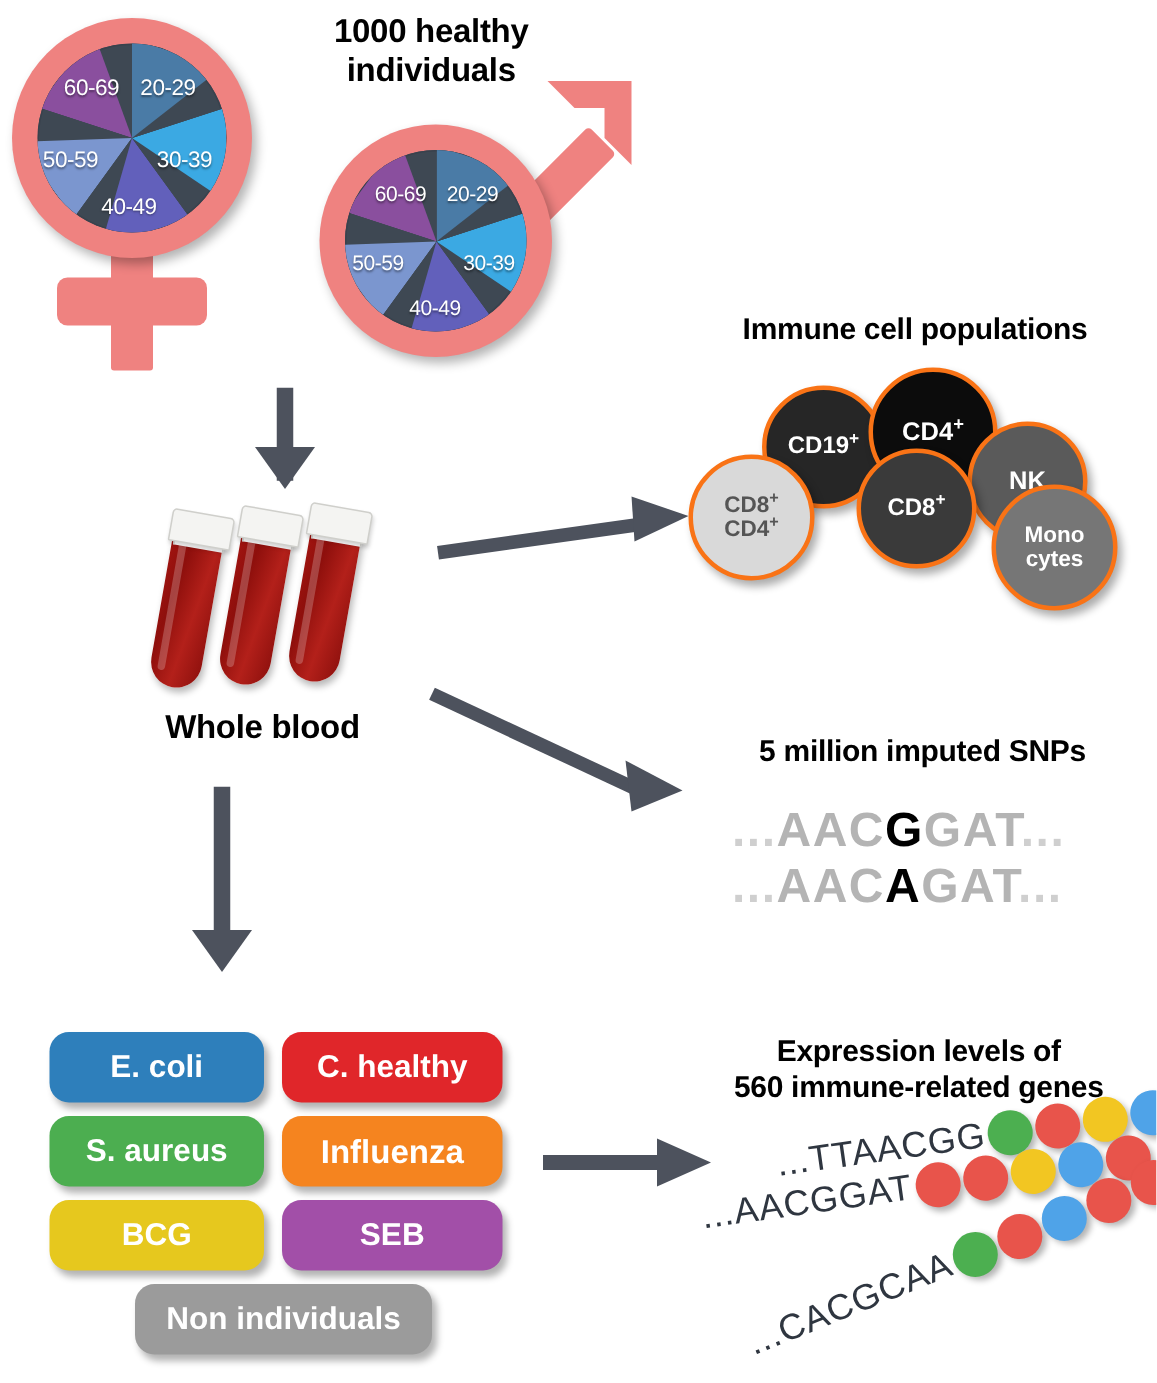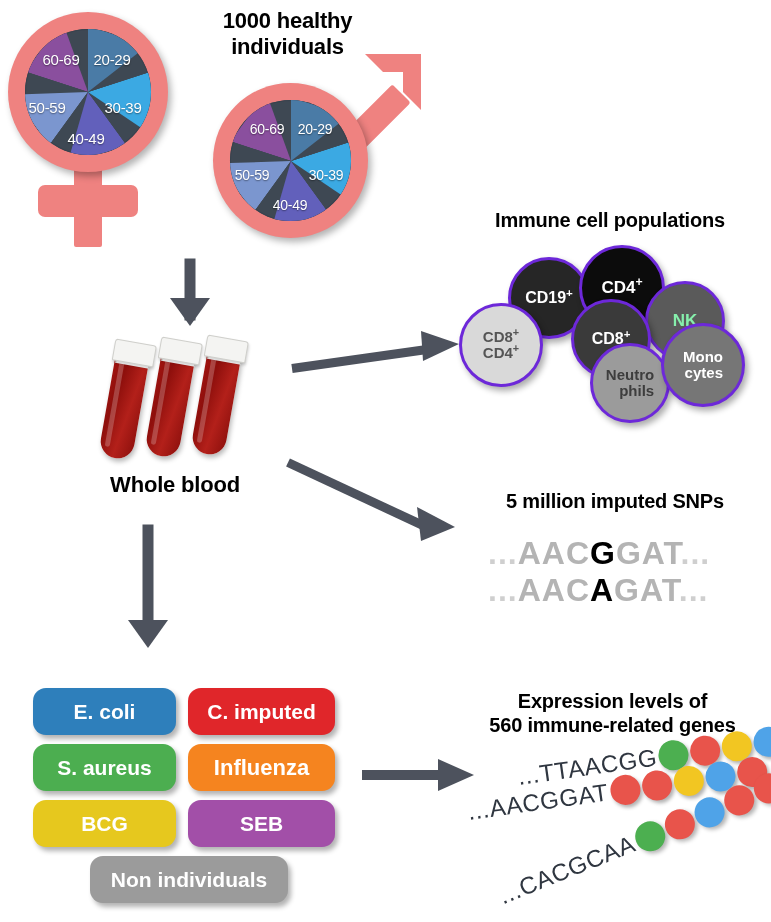--- a/index.html
+++ b/index.html
@@ -125,26 +125,26 @@
     width: 32px; height: 9px;
     background: #ffffff;
     border-left: 1px solid #d6d6d2;
     border-right: 1px solid #d6d6d2;
   }
 
   
   .cell {
     position: absolute;
     border-radius: 50%;
-    border: 3px solid #6d28d9;
+    border: 3px solid #f97316;
     box-sizing: border-box;
     display: flex;
     align-items: center;
     justify-content: center;
-    text-align: right;
+    text-align: center;
     font-weight: bold;
     line-height: 1.04;
     box-shadow: 3px 4px 6px rgba(0,0,0,0.33);
   }
   .cell sup { font-size: 0.72em; vertical-align: super; line-height: 0; }
 
   
   .snp-row {
     position: absolute;
     white-space: nowrap;
@@ -300,65 +300,59 @@
         <span>CD19</span><sup>+</sup>
       </span>
     </div>
 
     <div class="cell" style="left:124px; top:0px; width:86px; height:86px; background:#0c0c0c; color:#ffffff; font-size:17px;">
       <span>
         <span>CD4</span><sup>+</sup>
       </span>
     </div>
 
-    <div class="cell" style="left:190px; top:36px; width:80px; height:80px; background:#5a5a5a; color:#86efac; font-size:17px;">
+    <div class="cell" style="left:190px; top:36px; width:80px; height:80px; background:#5a5a5a; color:#ffffff; font-size:17px;">
       <span>NK</span>
     </div>
 
     <div class="cell" style="left:116px; top:54px; width:80px; height:80px; background:#3a3a3a; color:#ffffff; font-size:16px;">
       <span>
         <span>CD8</span><sup>+</sup>
       </span>
     </div>
 
     <div class="cell" style="left:4px; top:58px; width:84px; height:84px; background:#d9d9d9; color:#555555; font-size:15px;">
       <span>
         <span>CD8</span><sup>+</sup><br>
         <span>CD4</span><sup>+</sup>
       </span>
     </div>
 
 
-    <div class="cell" style="left:135px; top:98px; width:80px; height:80px; background:#9b9b9b; color:#3d3d3d; font-size:15px;">
-      <span>
-        <span>Neutro</span><br>
-        <span>phils</span>
-      </span>
-    </div>
 
     <div class="cell" style="left:206px; top:78px; width:84px; height:84px; background:#767676; color:#ffffff; font-size:15px;">
       <span>
         <span>Mono</span><br>
         <span>cytes</span>
       </span>
     </div>
   </div>
 
   <div class="abs heading" style="left:460px; top:490px; width:310px; font-size:20px;">5 million imputed SNPs</div>
 
   <div class="snp-row" style="left:488px; top:535px; font-size:32px;">
     <span class="faint">...</span><span class="mid">AAC</span><span class="hit">G</span><span class="mid">GAT</span><span class="faint">...</span>
   </div>
 
   <div class="snp-row" style="left:488px; top:572px; font-size:32px;">
     <span class="faint">...</span><span class="mid">AAC</span><span class="hit">A</span><span class="mid">GAT</span><span class="faint">...</span>
   </div>
 
   <div class="pill" style="left:33px; top:688px; width:143px; height:47px; background:#2e7fbb; font-size:21px;">E. coli</div>
-  <div class="pill" style="left:188px; top:688px; width:147px; height:47px; background:#e0262a; font-size:21px;">C. imputed</div>
+  <div class="pill" style="left:188px; top:688px; width:147px; height:47px; background:#e0262a; font-size:21px;">C. healthy</div>
 
   <div class="pill" style="left:33px; top:744px; width:143px; height:47px; background:#4cae50; font-size:21px;">S. aureus</div>
   <div class="pill" style="left:188px; top:744px; width:147px; height:47px; background:#f5841f; font-size:22px;">Influenza</div>
 
   <div class="pill" style="left:33px; top:800px; width:143px; height:47px; background:#e6c81e; font-size:21px;">BCG</div>
   <div class="pill" style="left:188px; top:800px; width:147px; height:47px; background:#a24fa8; font-size:21px;">SEB</div>
 
   <div class="pill" style="left:90px; top:856px; width:198px; height:47px; background:#9b9b9b; font-size:21px;">Non individuals</div>
 
   <div class="arrow-line" style="left:362px; top:770px; width:80px; height:10px;"></div>

